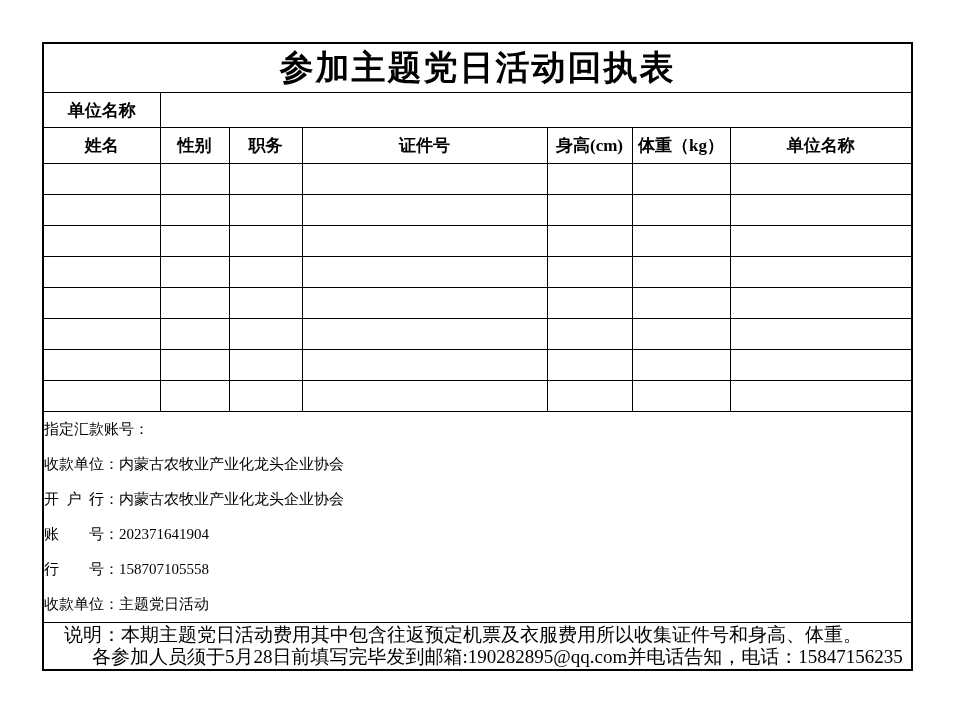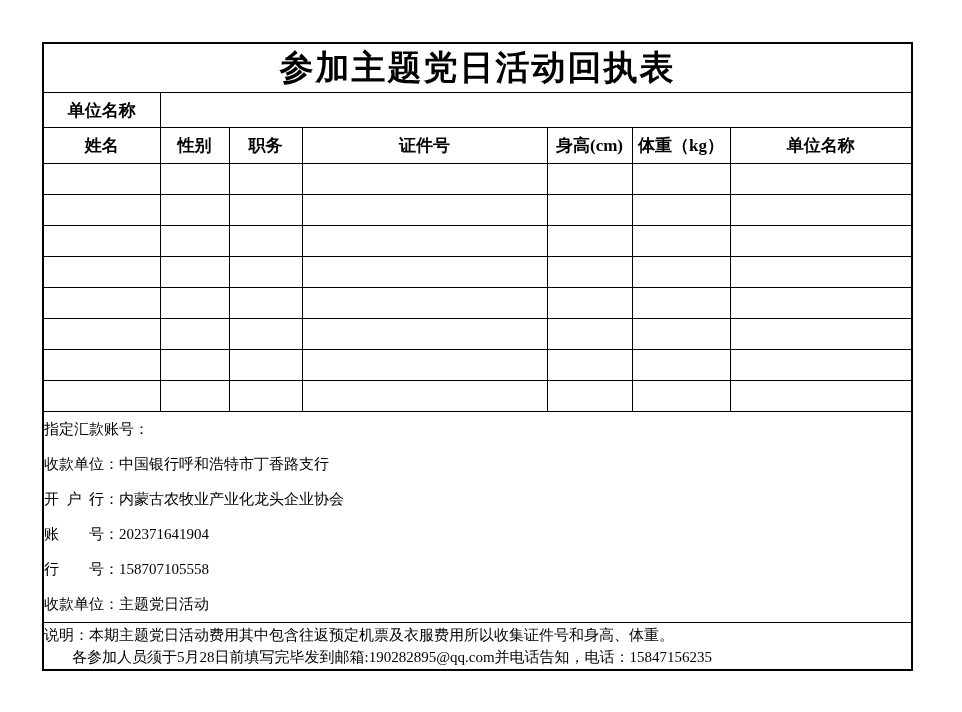--- a/index.html
+++ b/index.html
@@ -57,23 +57,24 @@
     font-weight: normal;
     line-height: 35px;
     white-space: pre;
   }
   .notes-cell {
     height: 46px;
     vertical-align: middle;
     padding: 1px 4px;
   }
   .note-line {
-    font-size: 15px;
+    font-size: 19px;
     line-height: 22px;
     white-space: pre;
+    margin-left: 20px;
   }
   .note-line.indented { padding-left: 28px; }
 </style>
 </head>
 <body>
 
 <div class="sheet">
   <table class="form">
     <colgroup>
       <col style="width:117px">
@@ -179,21 +180,21 @@
           <td class="ecell"></td>
           <td class="ecell"></td>
         </tr>
       </tbody>
 
     <tbody>
         <tr>
       <td colspan="7" class="bank-cell">
         <div id="remittance-block">
               <div class="bank-line">指定汇款账号：</div>
-              <div class="bank-line">收款单位：中国银行呼和浩特市丁香路支行</div>
+              <div class="bank-line">收款单位：内蒙古农牧业产业化龙头企业协会</div>
               <div class="bank-line">开  户  行：内蒙古农牧业产业化龙头企业协会</div>
               <div class="bank-line">账        号：202371641904</div>
               <div class="bank-line">行        号：158707105558</div>
               <div class="bank-line">收款单位：主题党日活动</div>
             </div>
       </td>
     </tr>
 
     <tr>
       <td colspan="7" class="notes-cell">

